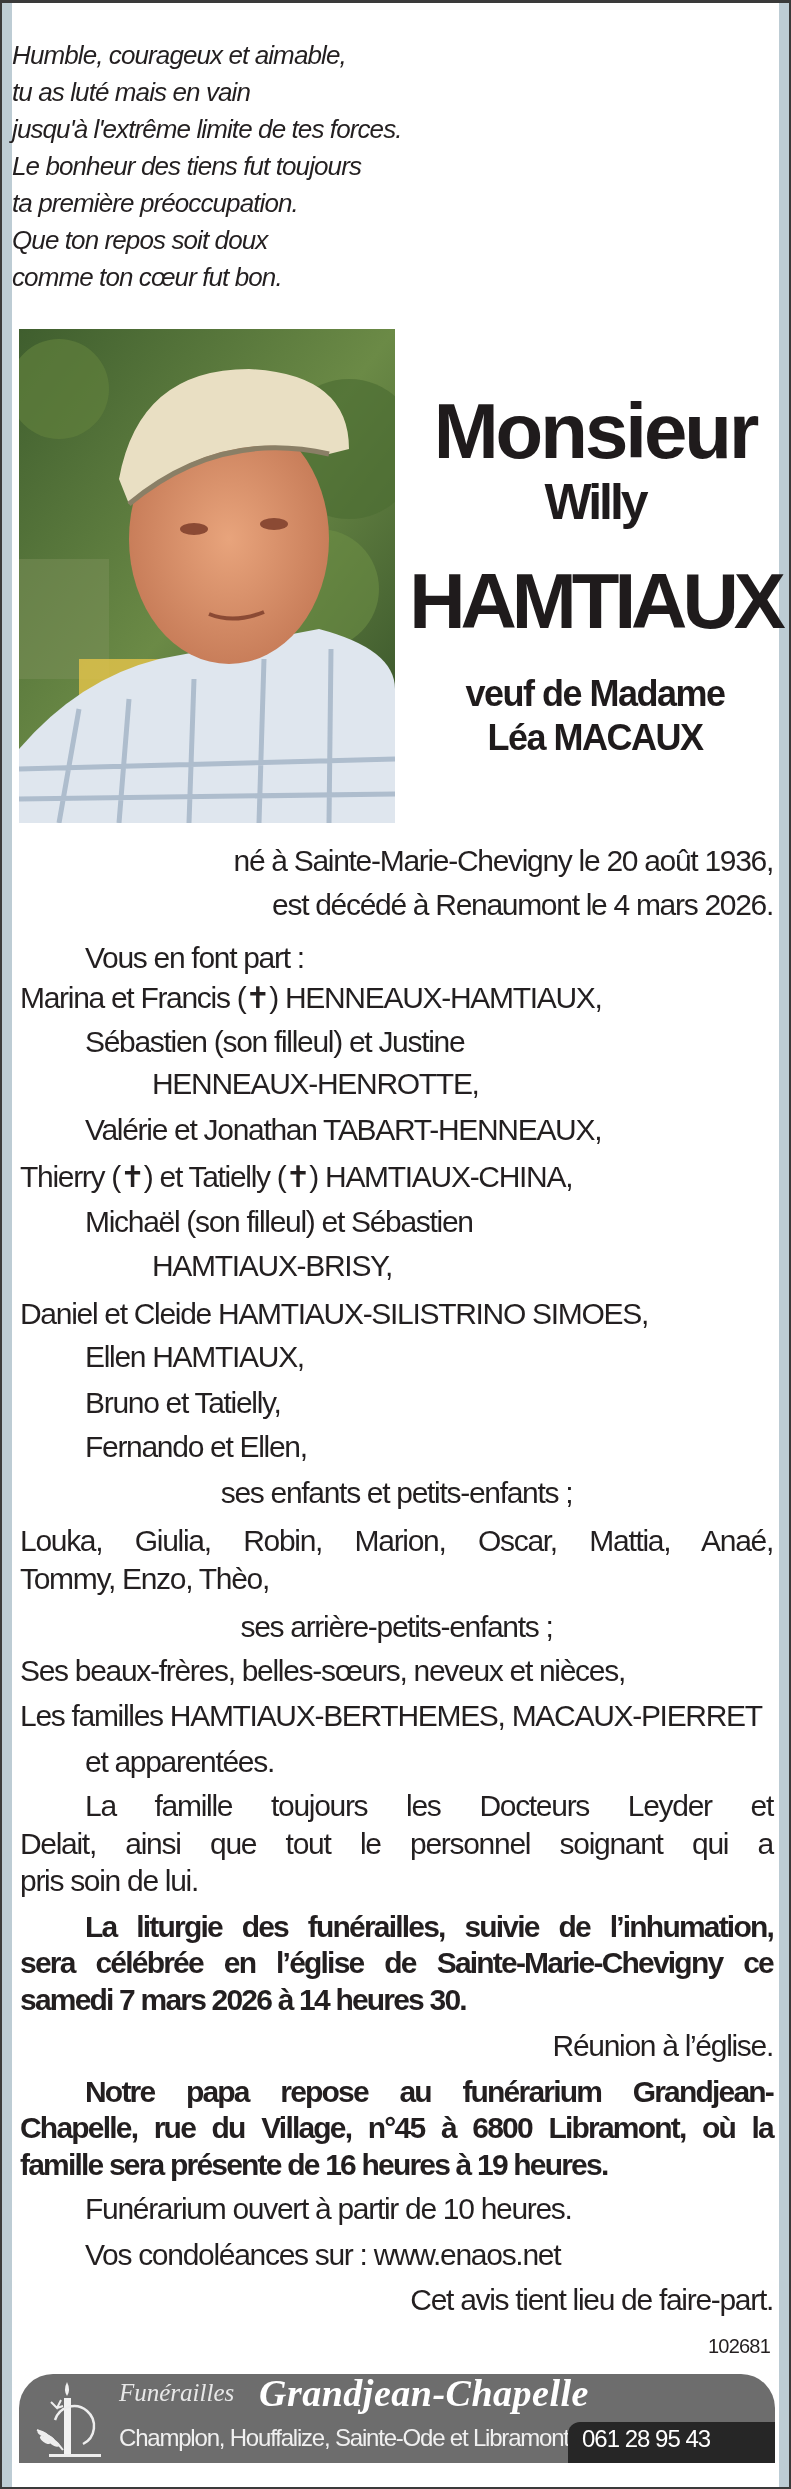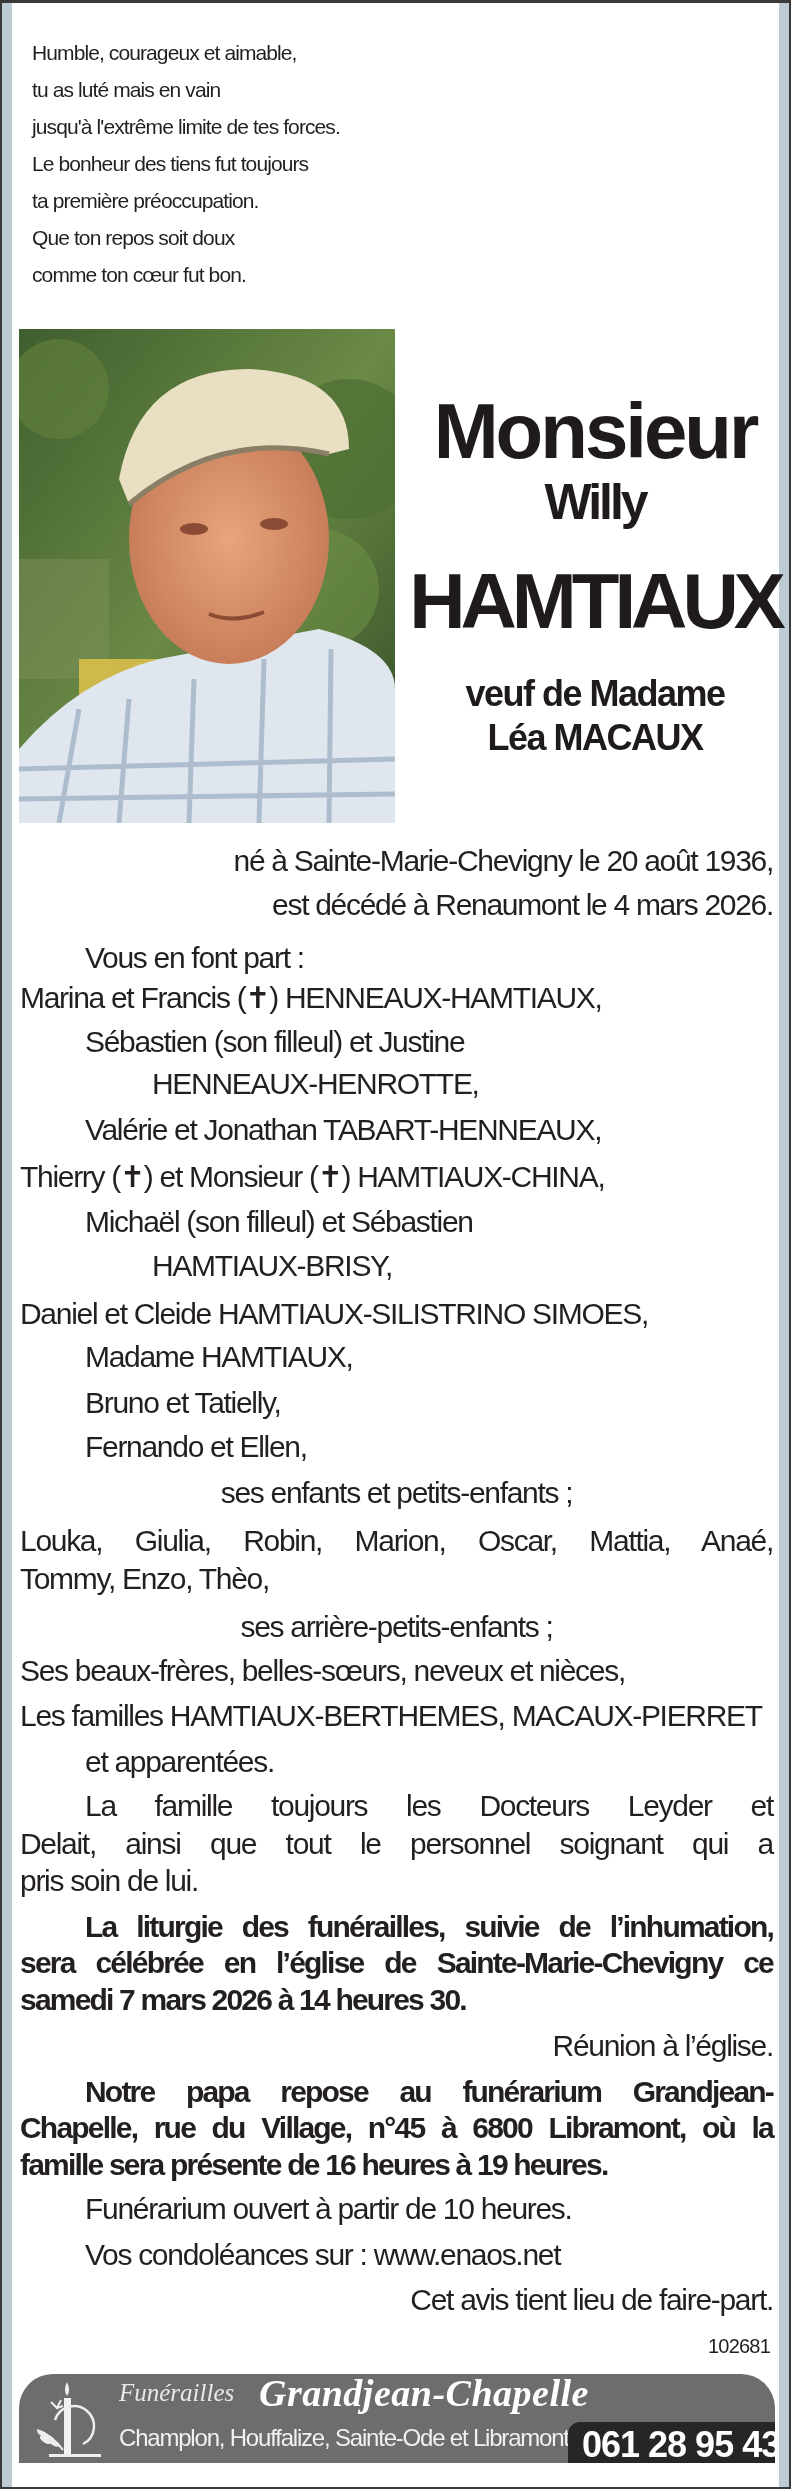--- a/index.html
+++ b/index.html
@@ -1,21 +1,21 @@
 <!DOCTYPE html>
 <html><head>
 <meta charset="utf-8">
 <style>
   html,body{margin:0;padding:0;background:#fff;}
   body{width:791px;height:2489px;position:relative;overflow:hidden;font-family:"Liberation Sans",sans-serif;color:#231f20;}
   .frame-outer{position:absolute;left:0;top:0;width:791px;height:2489px;box-sizing:border-box;border:2px solid #3a3a3a;border-top-width:3px;}
   .frame-left{position:absolute;left:2px;top:3px;width:10px;height:2484px;background:#bdccd4;}
   .frame-right{position:absolute;left:779px;top:3px;width:10px;height:2484px;background:#bdccd4;}
   .line{position:absolute;white-space:nowrap;line-height:1;}
-  .poem{font-size:21px;letter-spacing:-0.9px;left:32px;}
+  .poem{font-style:italic;font-size:26px;letter-spacing:-0.9px;left:12px;}
   .body{font-size:30px;letter-spacing:-1.3px;transform-origin:left bottom;}
   .b{font-weight:bold;}
   .just{left:20px;width:753px;text-align:justify;text-align-last:justify;}
   .center{left:20px;width:753px;text-align:right;}
   .right{left:20px;width:753px;text-align:center;}
   .photo{position:absolute;left:19px;top:329px;width:376px;height:494px;overflow:hidden;background:#4a6b3a;}
   .title{position:absolute;left:400px;width:390px;text-align:center;font-weight:bold;color:#1f1b1c;line-height:1;}
   .banner{position:absolute;left:19px;top:2374px;width:756px;height:89px;background:#6d6d6d;border-radius:34px 34px 0 0;overflow:hidden;}
   .phone-box{position:absolute;left:549px;top:48px;width:207px;height:41px;background:#262626;border-radius:12px 0 0 0;}
 </style>
@@ -73,25 +73,25 @@
 <div class="title" style="top:720px;font-size:36px;letter-spacing:-1.5px;">Léa MACAUX</div>
 
 <div class="line body center" style="top:846px">né à Sainte-Marie-Chevigny le 20 août 1936,</div>
 <div class="line body center" style="top:890px">est décédé à Renaumont le 4 mars 2026.</div>
 
 <div class="line body" style="top:943px;left:85px">Vous en font part :</div>
 <div class="line body" style="top:983px;left:20px">Marina et Francis (✝) HENNEAUX-HAMTIAUX,</div>
 <div class="line body" style="top:1027px;left:85px">Sébastien (son filleul) et Justine</div>
 <div class="line body" style="top:1069px;left:152px">HENNEAUX-HENROTTE,</div>
 <div class="line body" style="top:1115px;left:85px">Valérie et Jonathan TABART-HENNEAUX,</div>
-<div class="line body" style="top:1162px;left:20px">Thierry (✝) et Monsieur (✝) HAMTIAUX-CHINA,</div>
+<div class="line body" style="top:1162px;left:20px">Thierry (✝) et Tatielly (✝) HAMTIAUX-CHINA,</div>
 <div class="line body" style="top:1207px;left:85px">Michaël (son filleul) et Sébastien</div>
 <div class="line body" style="top:1251px;left:152px">HAMTIAUX-BRISY,</div>
 <div class="line body" style="top:1299px;left:20px">Daniel et Cleide HAMTIAUX-SILISTRINO SIMOES,</div>
-<div class="line body" style="top:1342px;left:85px">Madame HAMTIAUX,</div>
+<div class="line body" style="top:1342px;left:85px">Ellen HAMTIAUX,</div>
 <div class="line body" style="top:1388px;left:85px">Bruno et Tatielly,</div>
 <div class="line body" style="top:1432px;left:85px">Fernando et Ellen,</div>
 <div class="line body right" style="top:1478px">ses enfants et petits-enfants ;</div>
 <div class="line body just" style="top:1526px">Louka, Giulia, Robin, Marion, Oscar, Mattia, Anaé,</div>
 <div class="line body" style="top:1564px;left:20px">Tommy, Enzo, Thèo,</div>
 <div class="line body right" style="top:1612px">ses arrière-petits-enfants ;</div>
 <div class="line body" style="top:1656px;left:20px">Ses beaux-frères, belles-sœurs, neveux et nièces,</div>
 <div class="line body" style="top:1701px;left:20px">Les familles HAMTIAUX-BERTHEMES, MACAUX-PIERRET</div>
 <div class="line body" style="top:1747px;left:85px">et apparentées.</div>
 
@@ -125,15 +125,15 @@
     <ellipse cx="10" cy="54" rx="6" ry="2.5" fill="#eee" transform="rotate(25 10 54)"></ellipse>
     <ellipse cx="16" cy="58" rx="6" ry="2.5" fill="#eee" transform="rotate(25 16 58)"></ellipse>
     <ellipse cx="21" cy="63" rx="6" ry="2.5" fill="#eee" transform="rotate(30 21 63)"></ellipse>
     <ellipse cx="12" cy="60" rx="6" ry="2.5" fill="#eee" transform="rotate(35 12 60)"></ellipse>
     <rect x="16" y="74" width="52" height="3" fill="#eee"></rect>
   </svg>
   <div class="line" style="left:100px;top:6px;color:#e8e8e8;font-family:'Liberation Serif',serif;font-style:italic;font-size:25px;">Funérailles</div>
   <div class="line" style="left:100px;top:52px;color:#f0f0f0;font-size:24px;letter-spacing:-1.2px;">Champlon, Houffalize, Sainte-Ode et Libramont</div>
   <div class="line" style="left:240px;top:0px;color:#ffffff;font-family:'Liberation Serif',serif;font-style:italic;font-weight:bold;font-size:38px;letter-spacing:0.5px;">Grandjean-Chapelle</div>
   <div class="phone-box">
-    <div class="line" style="left:14px;top:5px;color:#ffffff;font-weight:bold;font-size:36px;letter-spacing:-1px;">061 28 95 43</div>
+    <div class="line" style="left:14px;top:5px;color:#ffffff;font-weight:normal;font-size:24px;letter-spacing:-1px;">061 28 95 43</div>
   </div>
 </div>
 
 </body></html>

